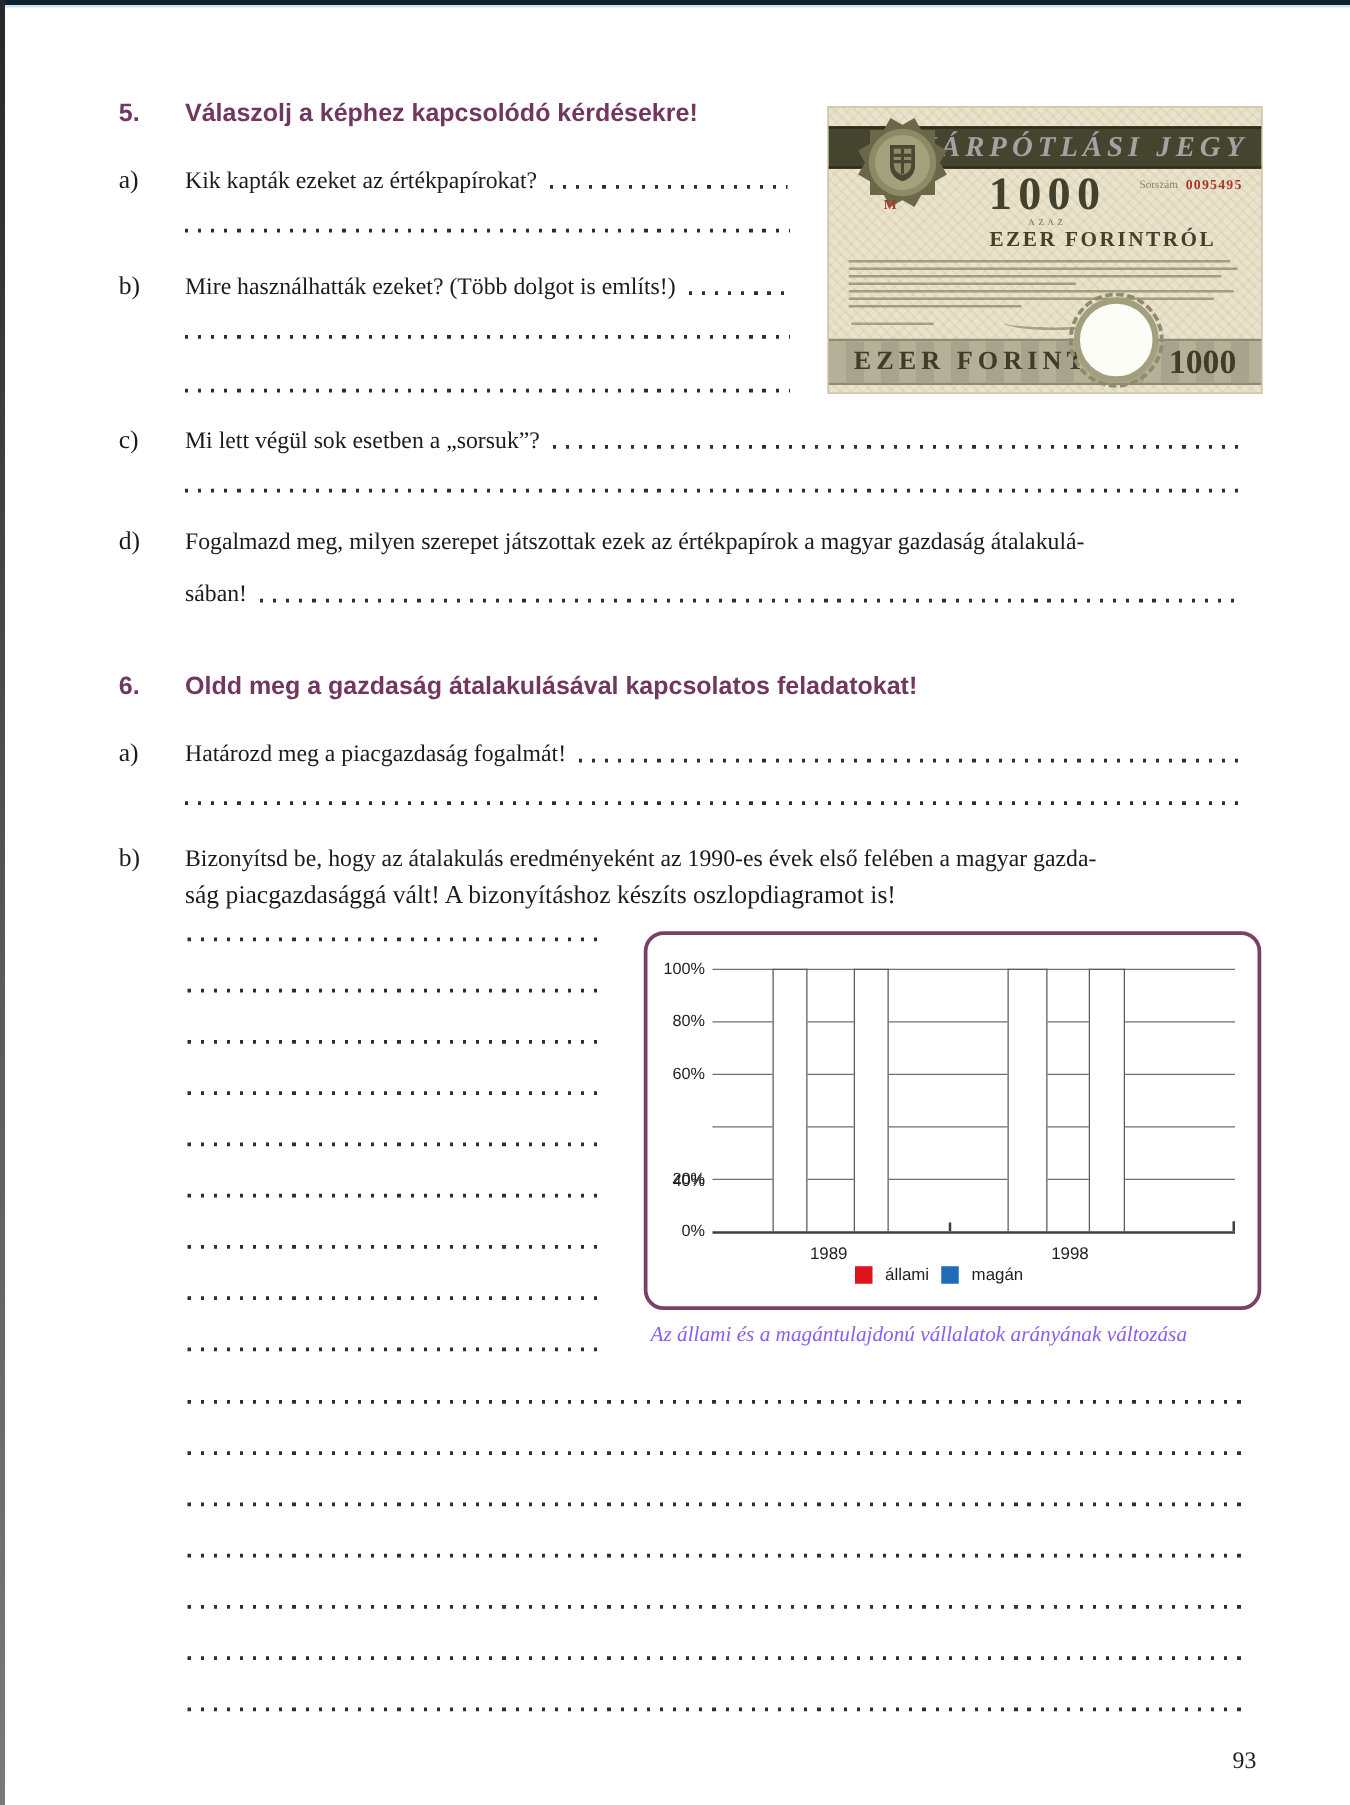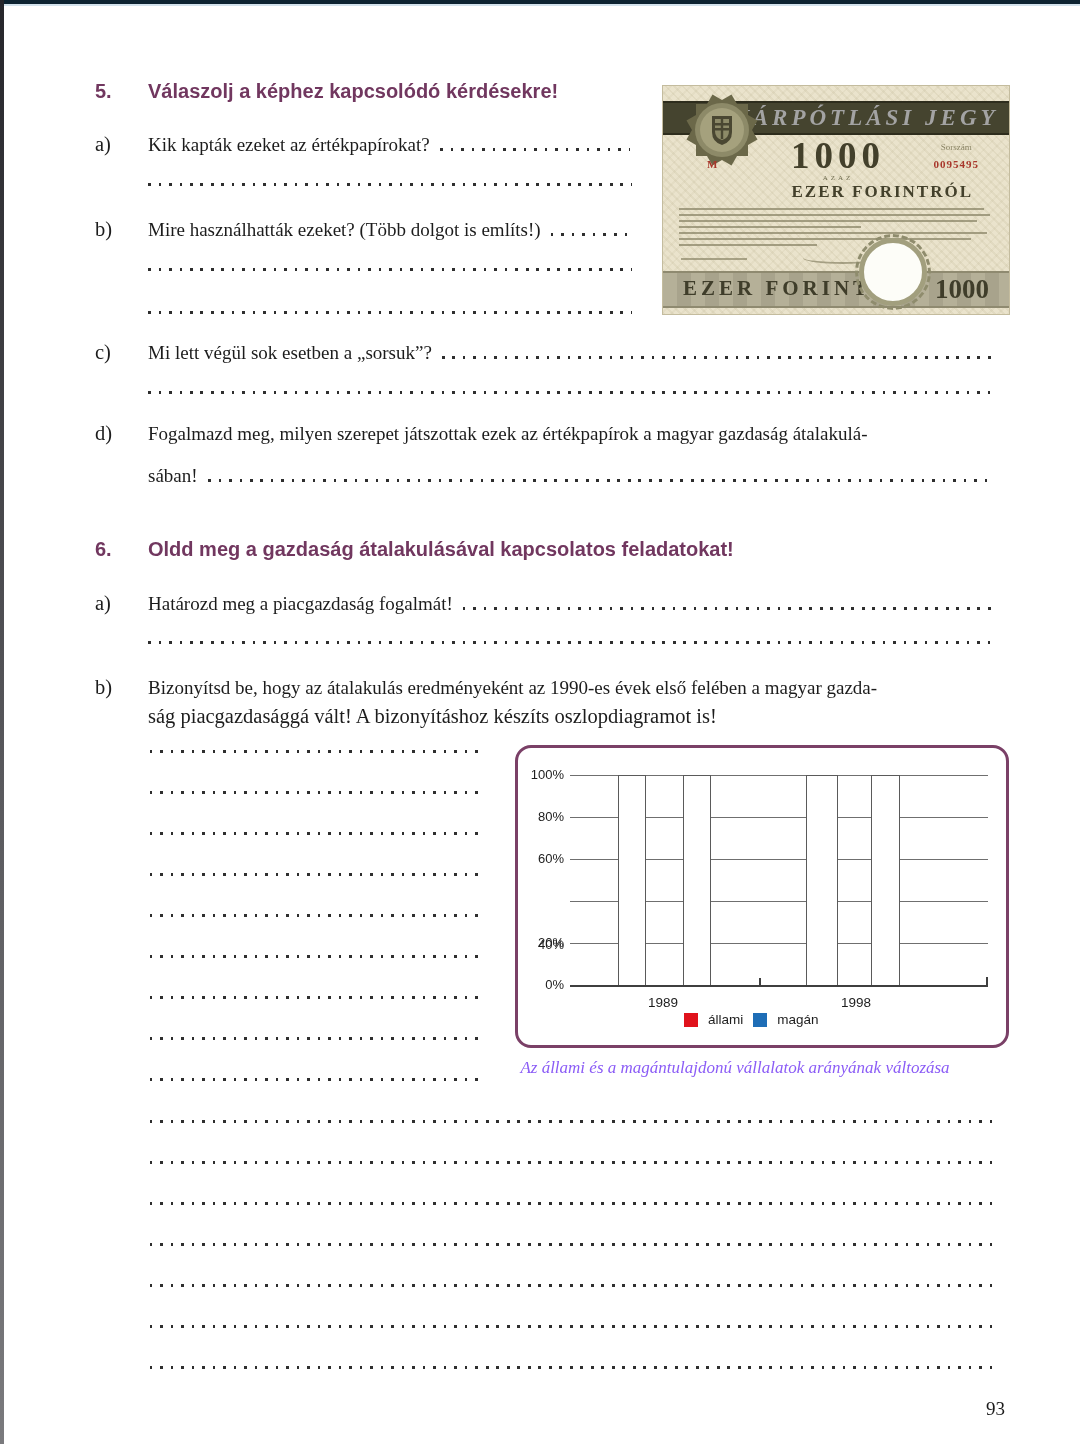--- a/index.html
+++ b/index.html
@@ -26,21 +26,21 @@
   .voucher{position:absolute;left:662px;top:85px;width:348px;height:230px;
         background:#eae3cc;border:1px solid #c4bc9e;box-sizing:border-box;
         background-image:repeating-linear-gradient(45deg,rgba(150,140,95,.10) 0 2px,transparent 2px 6px),
                          repeating-linear-gradient(-45deg,rgba(150,140,95,.07) 0 2px,transparent 2px 7px);
         font-family:"Liberation Serif",serif;}
   .v-banner{position:absolute;left:0;top:15px;width:100%;height:34px;background:#45442f;
         border-top:2px solid #2e2d1d;border-bottom:2px solid #2e2d1d;box-sizing:border-box;
         display:flex;align-items:center;justify-content:center;}
   .v-banner span{margin-left:60px;color:#a3a3a3;font-weight:bold;font-size:23px;letter-spacing:4px;font-style:italic;}
   .v-rosette{position:absolute;left:20px;top:2px;}
-  .v-serial-row{position:absolute;right:30px;top:56px;font-size:9px;color:#8a8465;display:flex;gap:6px;align-items:center;flex-direction:column;}
+  .v-serial-row{position:absolute;right:15px;top:56px;font-size:9px;color:#8a8465;display:flex;gap:6px;align-items:flex-start;}
   .v-serial{color:#a8372b;font-weight:bold;font-size:11px;letter-spacing:1px;}
   .v-series{position:absolute;left:44px;top:72px;color:#a8372b;font-weight:bold;font-size:11px;}
   .v-amount{position:absolute;left:90px;top:48px;width:170px;text-align:center;
         font-size:37px;font-weight:bold;color:#43402b;letter-spacing:5px;}
   .v-azaz{position:absolute;left:90px;top:88px;width:170px;text-align:center;
         font-size:7px;letter-spacing:3px;color:#6d6a4e;text-transform:uppercase;}
   .v-words{position:absolute;left:40px;top:96px;width:270px;text-align:right;
         font-size:17px;font-weight:bold;letter-spacing:2px;color:#43402b;}
   .v-par{position:absolute;left:16px;right:16px;top:122px;}
   .v-par i{display:block;height:2px;margin-bottom:4px;background:#8b8668;opacity:.75;}

